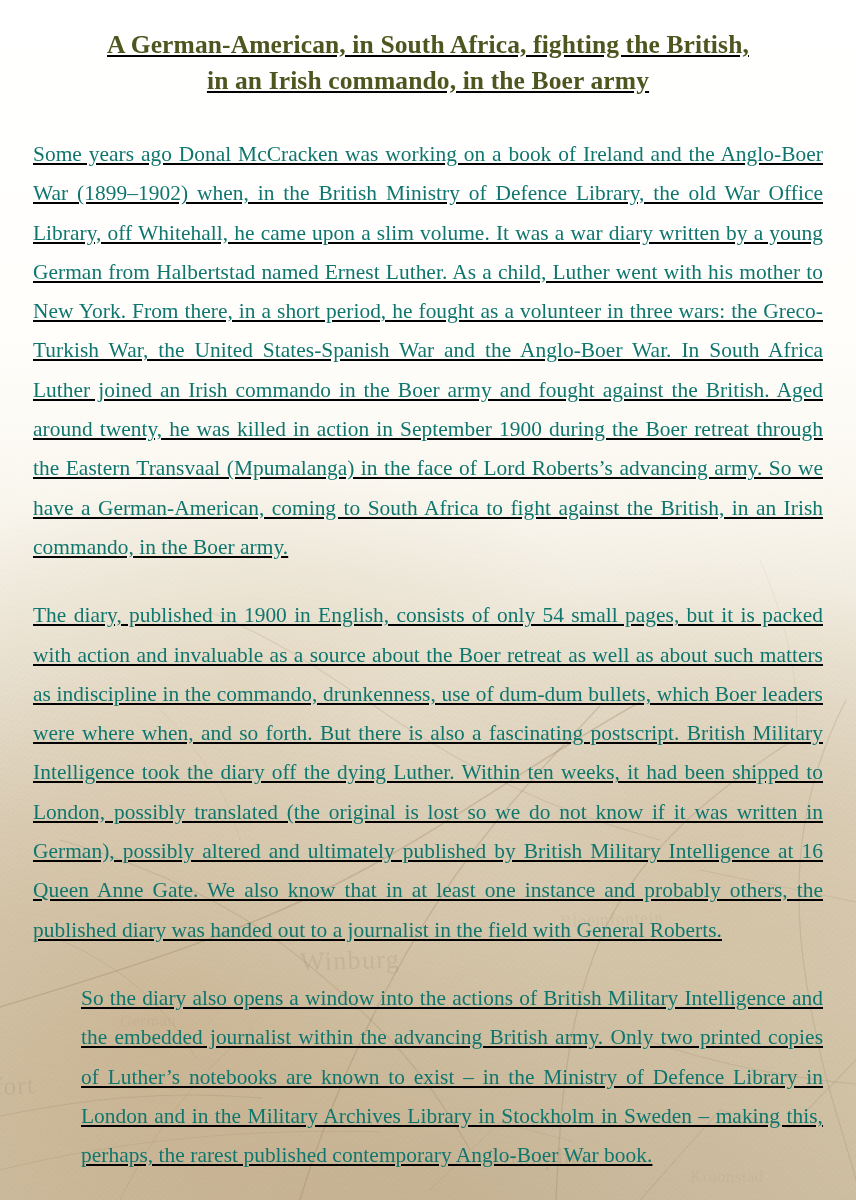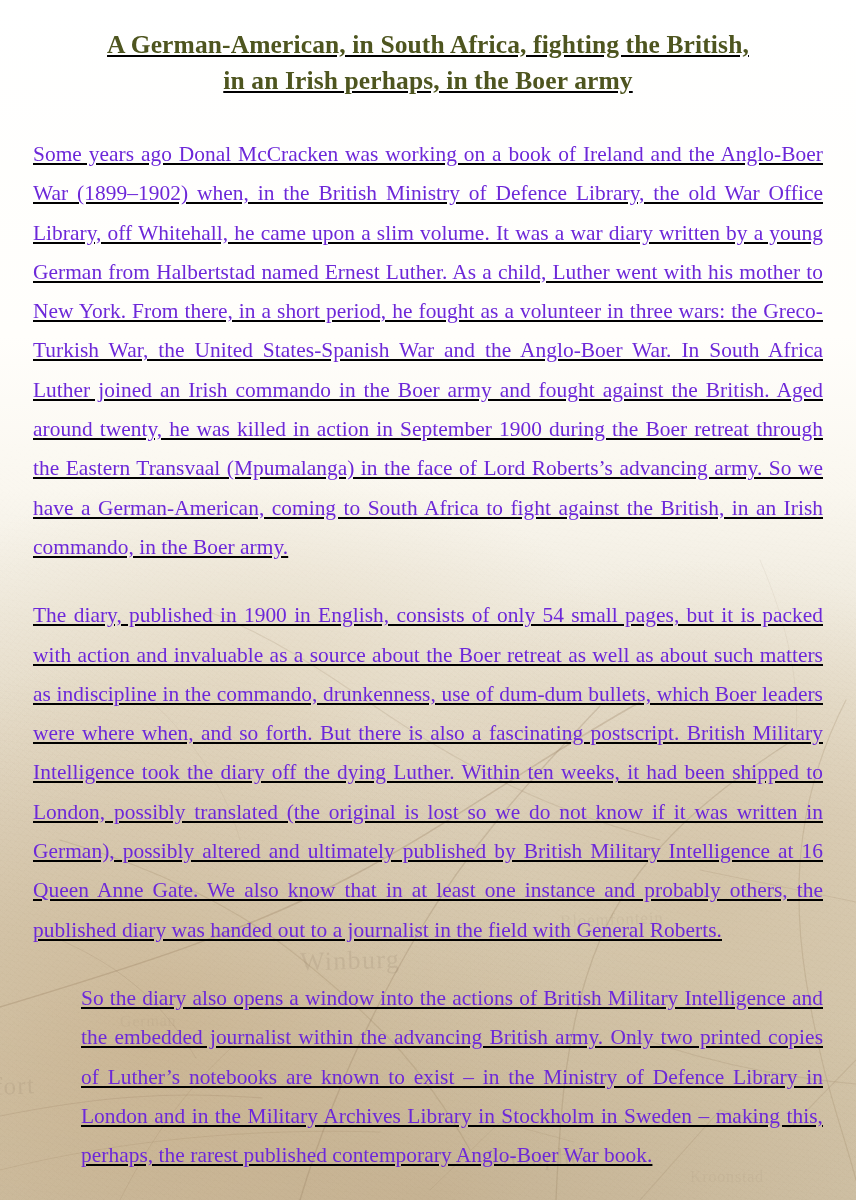--- a/index.html
+++ b/index.html
@@ -90,21 +90,21 @@
     letter-spacing: .005em;
   }
   .doc-title .tline { display: block; }
 
   .body-copy { margin-top: 36px; }
 
   .para {
     margin: 0 0 29px 0;
     font-size: 21.4px;
     line-height: 39.3px;
-    color: #6d28d9;
+    color: #0f766e;
     text-align: justify;
     text-justify: inter-word;
     letter-spacing: .002em;
     -webkit-font-smoothing: antialiased;
   }
   .para:last-child { margin-bottom: 0; margin-left: 48px; }
 </style>
 </head>
 <body>
 
@@ -147,21 +147,21 @@
       <span class="map-label" style="left: -6px; top: 1072px; font-size: 25px; opacity: 0.34; transform: rotate(-2deg);">fort</span>
       <span class="map-label" style="left: 560px; top: 910px; font-size: 17px; opacity: 0.22; transform: rotate(-2deg);">Bloemfontein</span>
       <span class="map-label" style="left: 120px; top: 1012px; font-size: 16px; opacity: 0.18; transform: rotate(-1deg);">German</span>
       <span class="map-label" style="left: 690px; top: 1168px; font-size: 16px; opacity: 0.18; transform: rotate(0deg);">Kroonstad</span>
     </div>
 
   <div class="content">
 
     <h1 class="doc-title">
       <span class="tline">A German-American, in South Africa, fighting the British,</span>
-      <span class="tline">in an Irish perhaps, in the Boer army</span>
+      <span class="tline">in an Irish commando, in the Boer army</span>
     </h1>
 
     <div class="body-copy">
       <p class="para">Some years ago Donal McCracken was working on a book of Ireland and the Anglo-Boer War (1899–1902) when, in the British Ministry of Defence Library, the old War Office Library, off Whitehall, he came upon a slim volume. It was a war diary written by a young German from Halbertstad named Ernest Luther. As a child, Luther went with his mother to New York. From there, in a short period, he fought as a volunteer in three wars: the Greco-Turkish War, the United States-Spanish War and the Anglo-Boer War. In South Africa Luther joined an Irish commando in the Boer army and fought against the British. Aged around twenty, he was killed in action in September 1900 during the Boer retreat through the Eastern Transvaal (Mpumalanga) in the face of Lord Roberts’s advancing army. So we have a German-American, coming to South Africa to fight against the British, in an Irish commando, in the Boer army.</p>
       <p class="para">The diary, published in 1900 in English, consists of only 54 small pages, but it is packed with action and invaluable as a source about the Boer retreat as well as about such matters as indiscipline in the commando, drunkenness, use of dum-dum bullets, which Boer leaders were where when, and so forth. But there is also a fascinating postscript. British Military Intelligence took the diary off the dying Luther. Within ten weeks, it had been shipped to London, possibly translated (the original is lost so we do not know if it was written in German), possibly altered and ultimately published by British Military Intelligence at 16 Queen Anne Gate. We also know that in at least one instance and probably others, the published diary was handed out to a journalist in the field with General Roberts.</p>
       <p class="para">So the diary also opens a window into the actions of British Military Intelligence and the embedded journalist within the advancing British army. Only two printed copies of Luther’s notebooks are known to exist – in the Ministry of Defence Library in London and in the Military Archives Library in Stockholm in Sweden – making this, perhaps, the rarest published contemporary Anglo-Boer War book.</p>
     </div>
 
   </div>
 </div>

